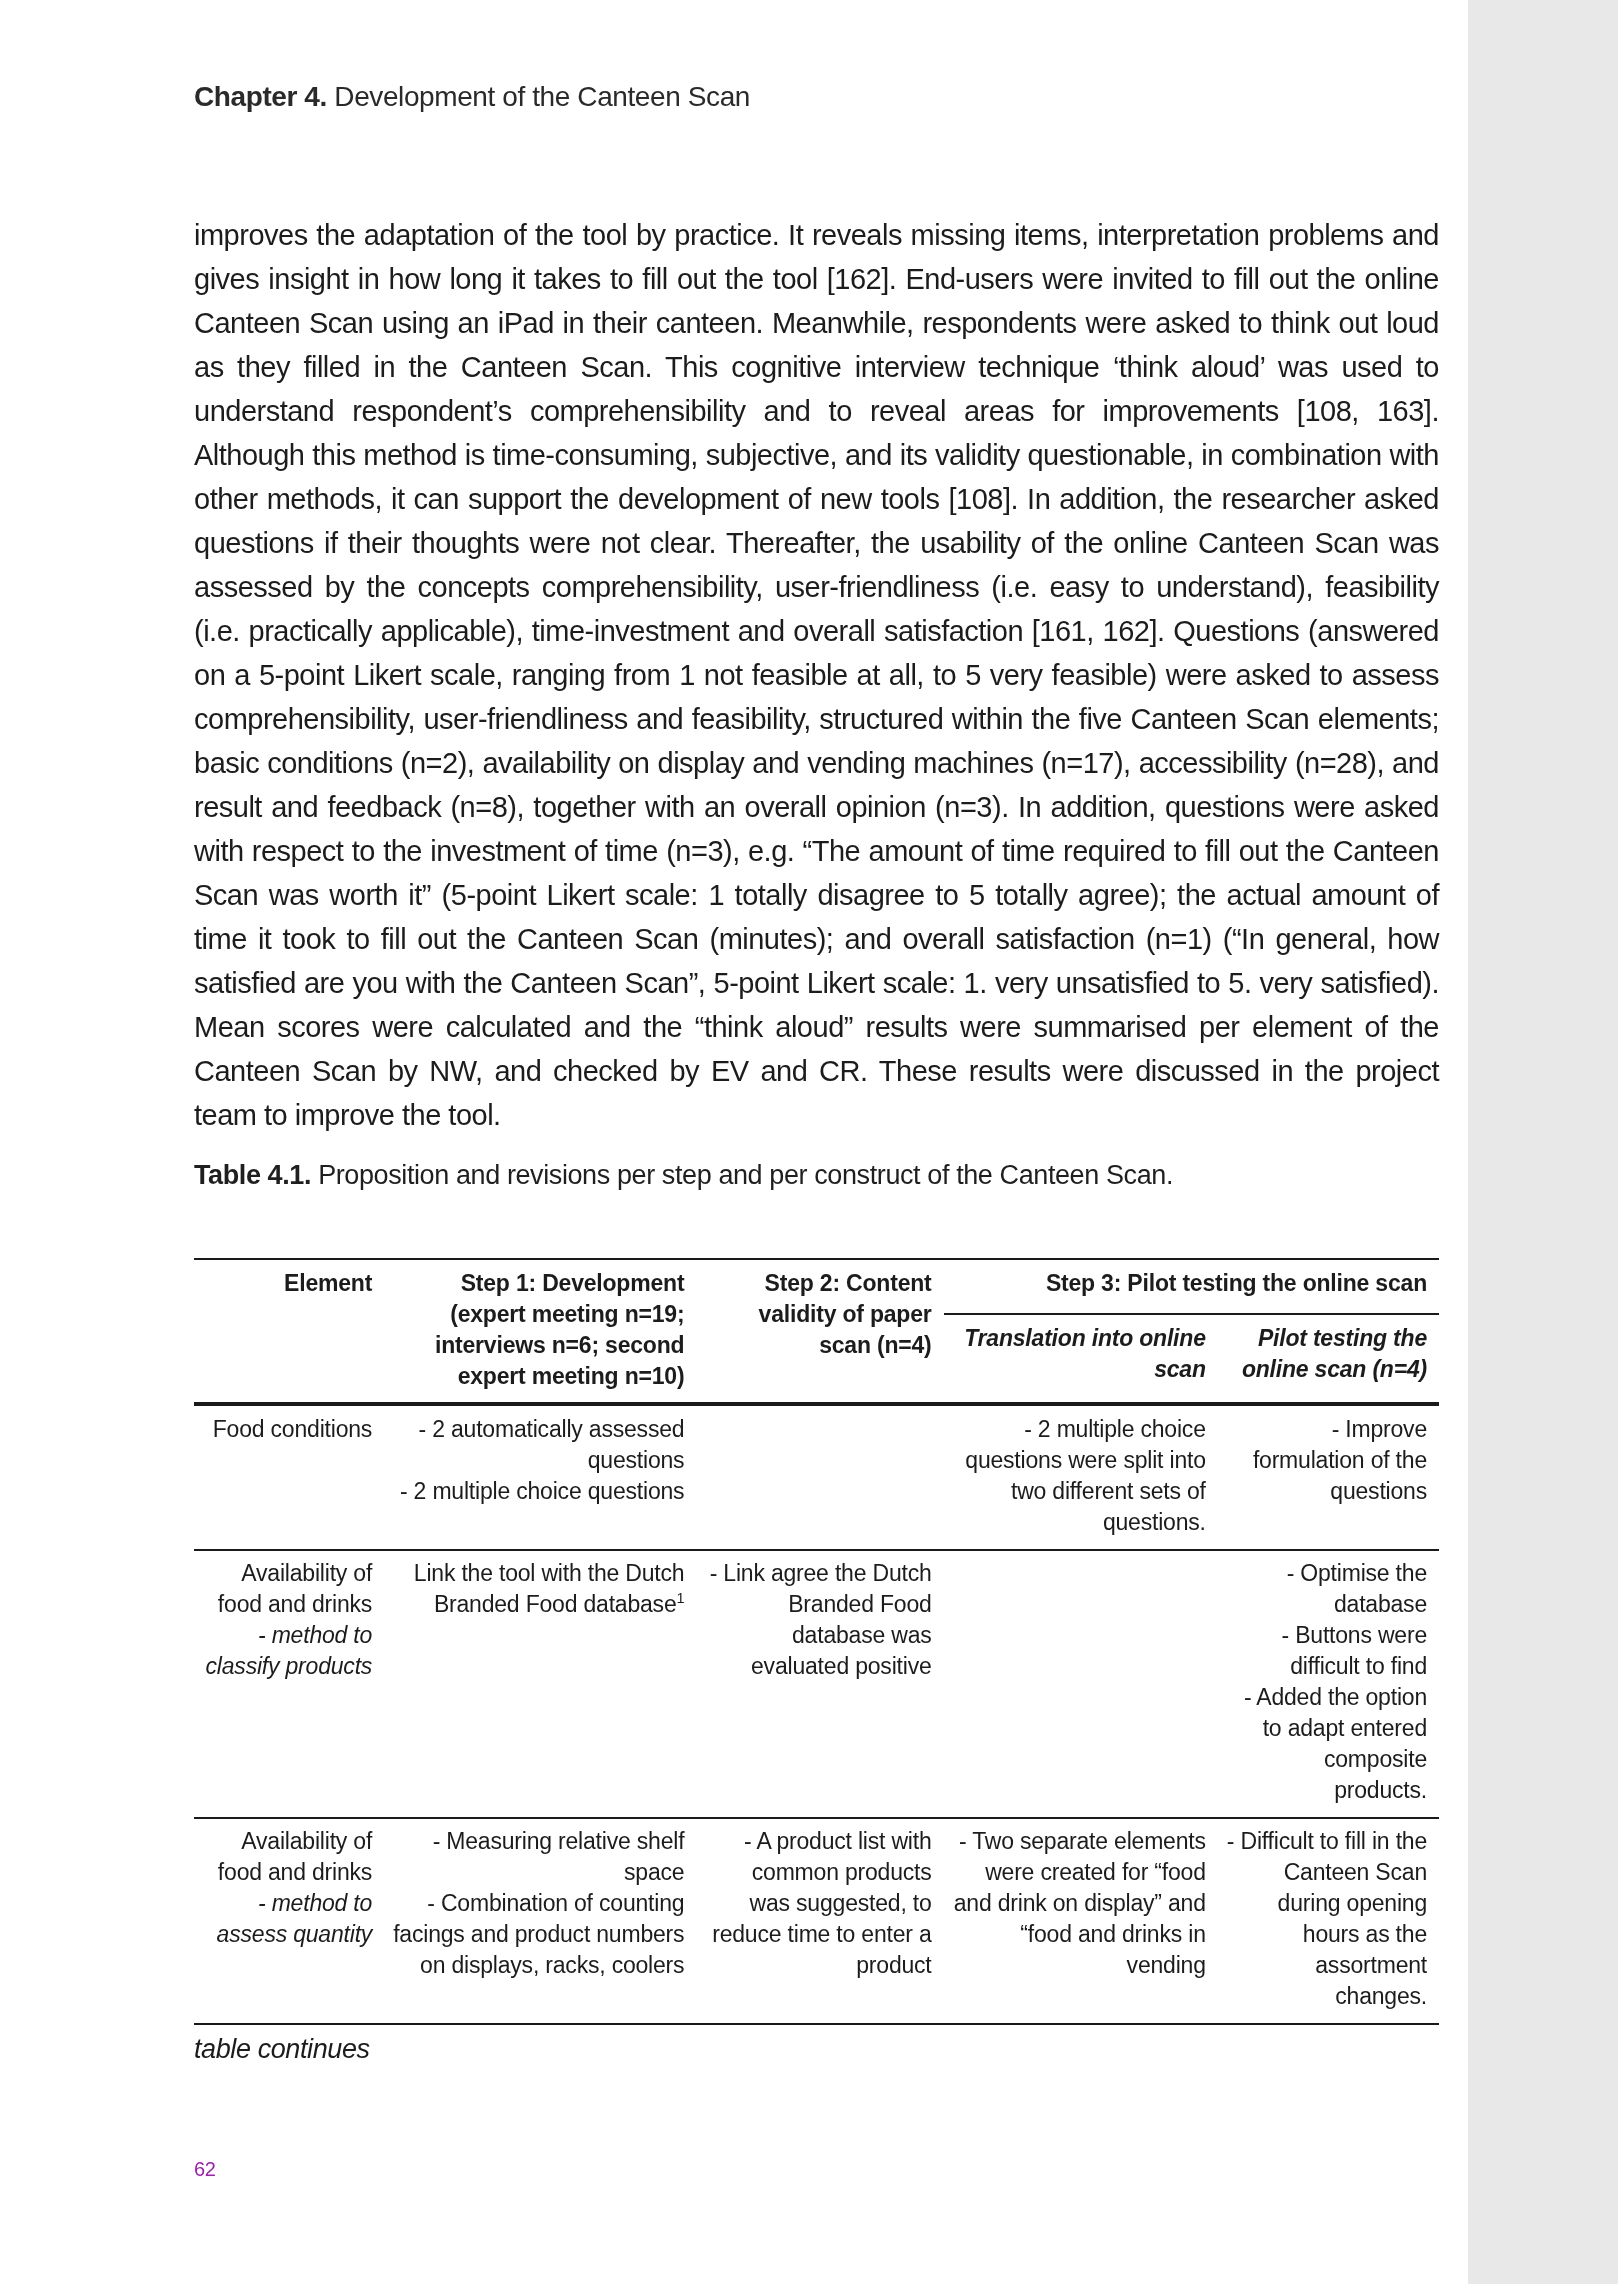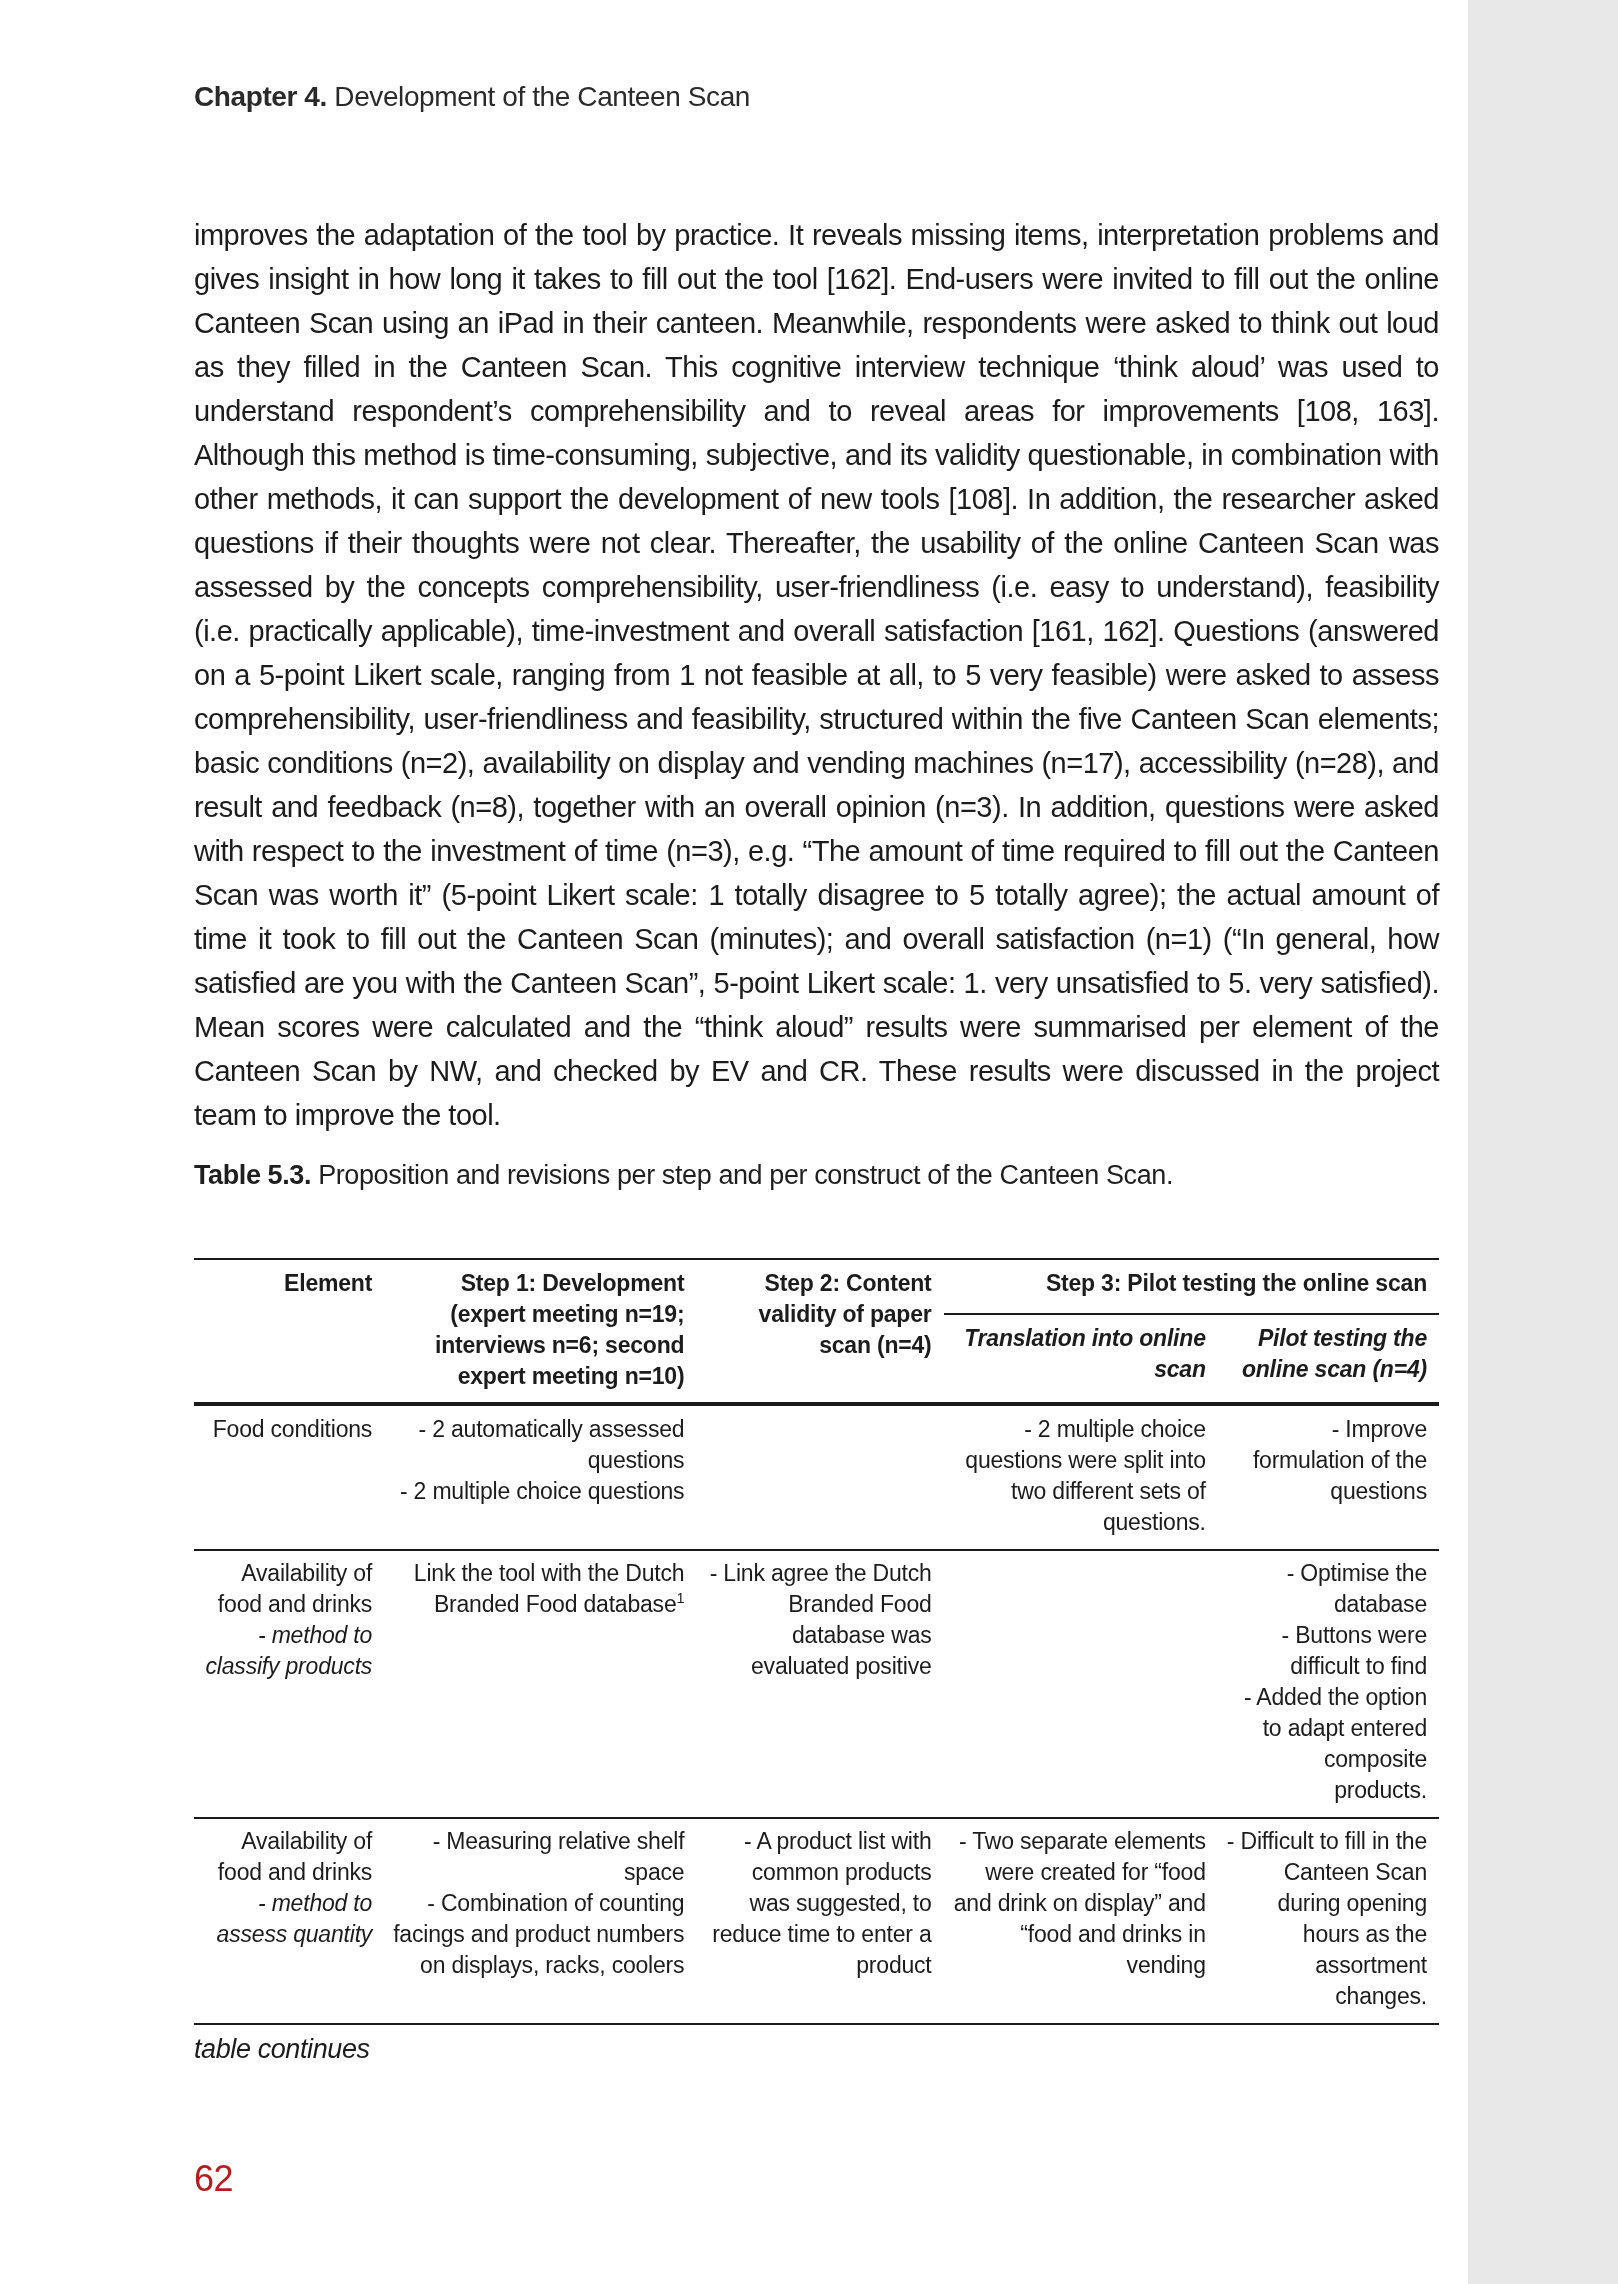--- a/index.html
+++ b/index.html
@@ -80,38 +80,38 @@
     font-style: italic;
     font-size: 27px;
     letter-spacing: -0.4px;
     margin-top: 9px;
     color: #1c1c1c;
   }
   .page-number {
     position: absolute;
     left: 194px;
     top: 2158px;
-    font-size: 36px;
+    font-size: 20px;
     letter-spacing: -0.4px;
-    color: #b91c1c;
+    color: #a21caf;
   }
 </style>
 </head>
 <body>
 
 <div class="page">
 
   <div class="chapter-header">
     <span class="bold">Chapter 4.</span><span> Development of the Canteen Scan</span>
   </div>
 
   <div class="body-paragraph">improves the adaptation of the tool by practice. It reveals missing items, interpretation problems and gives insight in how long it takes to fill out the tool [162]. End-users were invited to fill out the online Canteen Scan using an iPad in their canteen. Meanwhile, respondents were asked to think out loud as they filled in the Canteen Scan. This cognitive interview technique ‘think aloud’ was used to understand respondent’s comprehensibility and to reveal areas for improvements [108, 163]. Although this method is time-consuming, subjective, and its validity questionable, in combination with other methods, it can support the development of new tools [108]. In addition, the researcher asked questions if their thoughts were not clear. Thereafter, the usability of the online Canteen Scan was assessed by the concepts comprehensibility, user-friendliness (i.e. easy to understand), feasibility (i.e. practically applicable), time-investment and overall satisfaction [161, 162]. Questions (answered on a 5-point Likert scale, ranging from 1 not feasible at all, to 5 very feasible) were asked to assess comprehensibility, user-friendliness and feasibility, structured within the five Canteen Scan elements; basic conditions (n=2), availability on display and vending machines (n=17), accessibility (n=28), and result and feedback (n=8), together with an overall opinion (n=3). In addition, questions were asked with respect to the investment of time (n=3), e.g. “The amount of time required to fill out the Canteen Scan was worth it” (5-point Likert scale: 1 totally disagree to 5 totally agree); the actual amount of time it took to fill out the Canteen Scan (minutes); and overall satisfaction (n=1) (“In general, how satisfied are you with the Canteen Scan”, 5-point Likert scale: 1. very unsatisfied to 5. very satisfied). Mean scores were calculated and the “think aloud” results were summarised per element of the Canteen Scan by NW, and checked by EV and CR. These results were discussed in the project team to improve the tool.</div>
 
   <div class="table-caption">
-    <span class="bold">Table 5.3.</span><span> Proposition and revisions per step and per construct of the Canteen Scan.</span>
+    <span class="bold">Table 4.1.</span><span> Proposition and revisions per step and per construct of the Canteen Scan.</span>
   </div>
 
   <div class="table-area">
     <table class="revision-table">
       <colgroup>
         <col style="width:190px">
         <col style="width:312px">
         <col style="width:247px">
         <col style="width:274px">
         <col style="width:221px">

